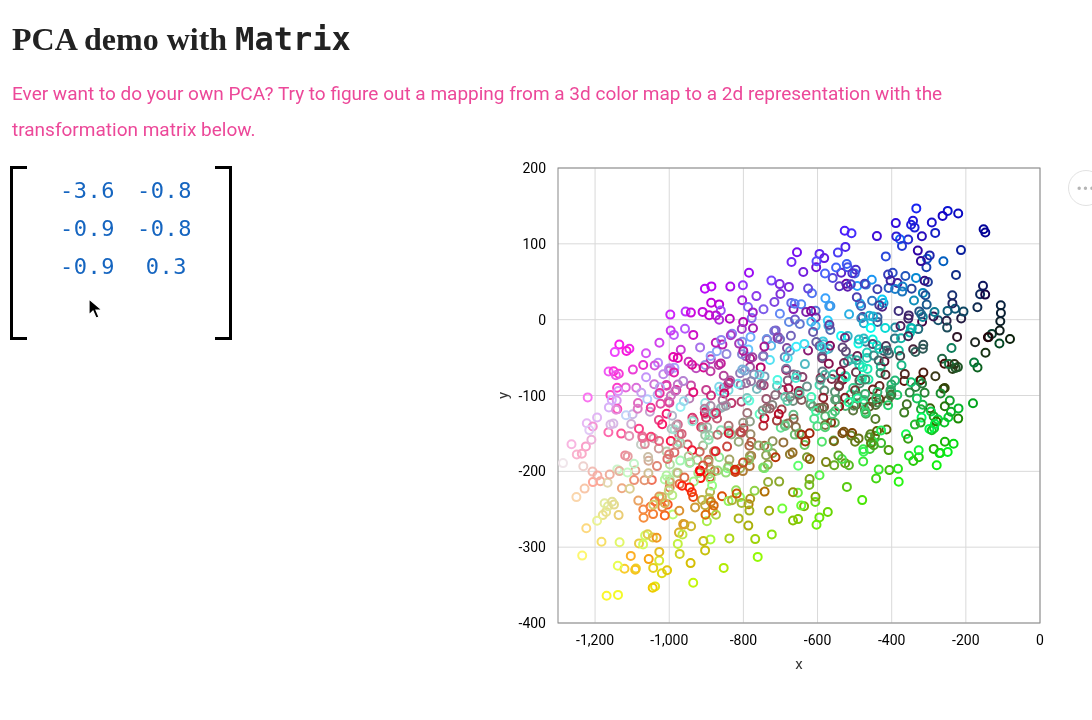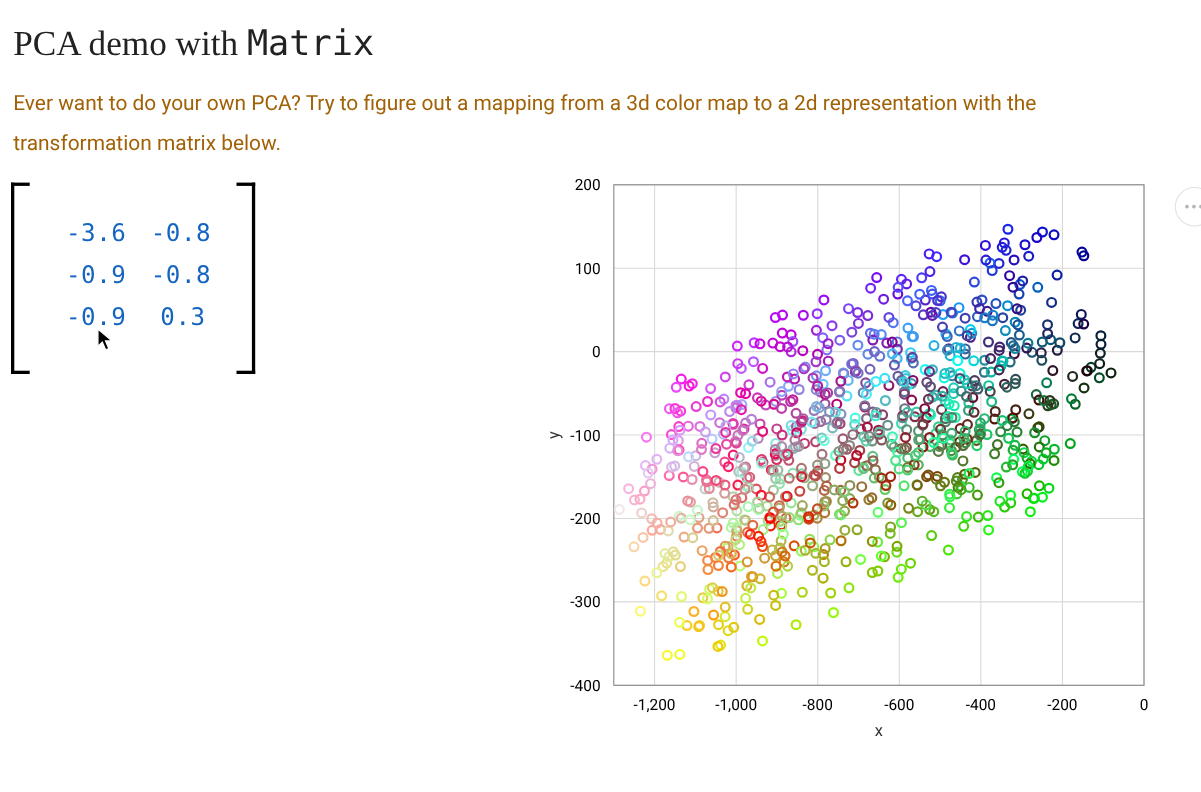--- a/index.html
+++ b/index.html
@@ -7,32 +7,32 @@
     padding: 0;
     width: 1092px;
     height: 720px;
     background: #ffffff;
     font-family: Georgia, "Times New Roman", serif;
     color: #222;
     overflow: hidden;
   }
   .page-title {
     font-size: 32px;
-    font-weight: 400;
+    font-weight: 700;
     margin: 20px 12px 18px 12px;
   }
   .page-title .mono {
     font-family: ui-monospace, SFMono-Regular, Menlo, Consolas, monospace;
   }
   .intro {
     font-family: -apple-system, BlinkMacSystemFont, "Segoe UI", Roboto, sans-serif;
     font-size: 19px;
     line-height: 1.9;
     margin: 0 20px 18px 12px;
-    color: #a16207;
+    color: #ec4899;
     max-width: 1030px;
   }
 
   .content-row {
     display: flex;
     flex-direction: row;
     align-items: flex-start;
   }
 
   
@@ -50,21 +50,21 @@
     top: 0;
     width: 14px;
     height: 100%;
     border-top: 3px solid #000;
     border-bottom: 3px solid #000;
   }
   .matrix-wrap .bracket.left  { left: 0;  border-left: 3px solid #000; }
   .matrix-wrap .bracket.right { right: 0; border-right: 3px solid #000; }
   .matrix-rows {
     position: absolute;
-    top: 34px;
+    top: 12px;
     left: 50px;
     display: flex;
     flex-direction: column;
     gap: 13px;
   }
   .matrix-row {
     display: flex;
     gap: 22px;
   }
   .matrix-cell {

